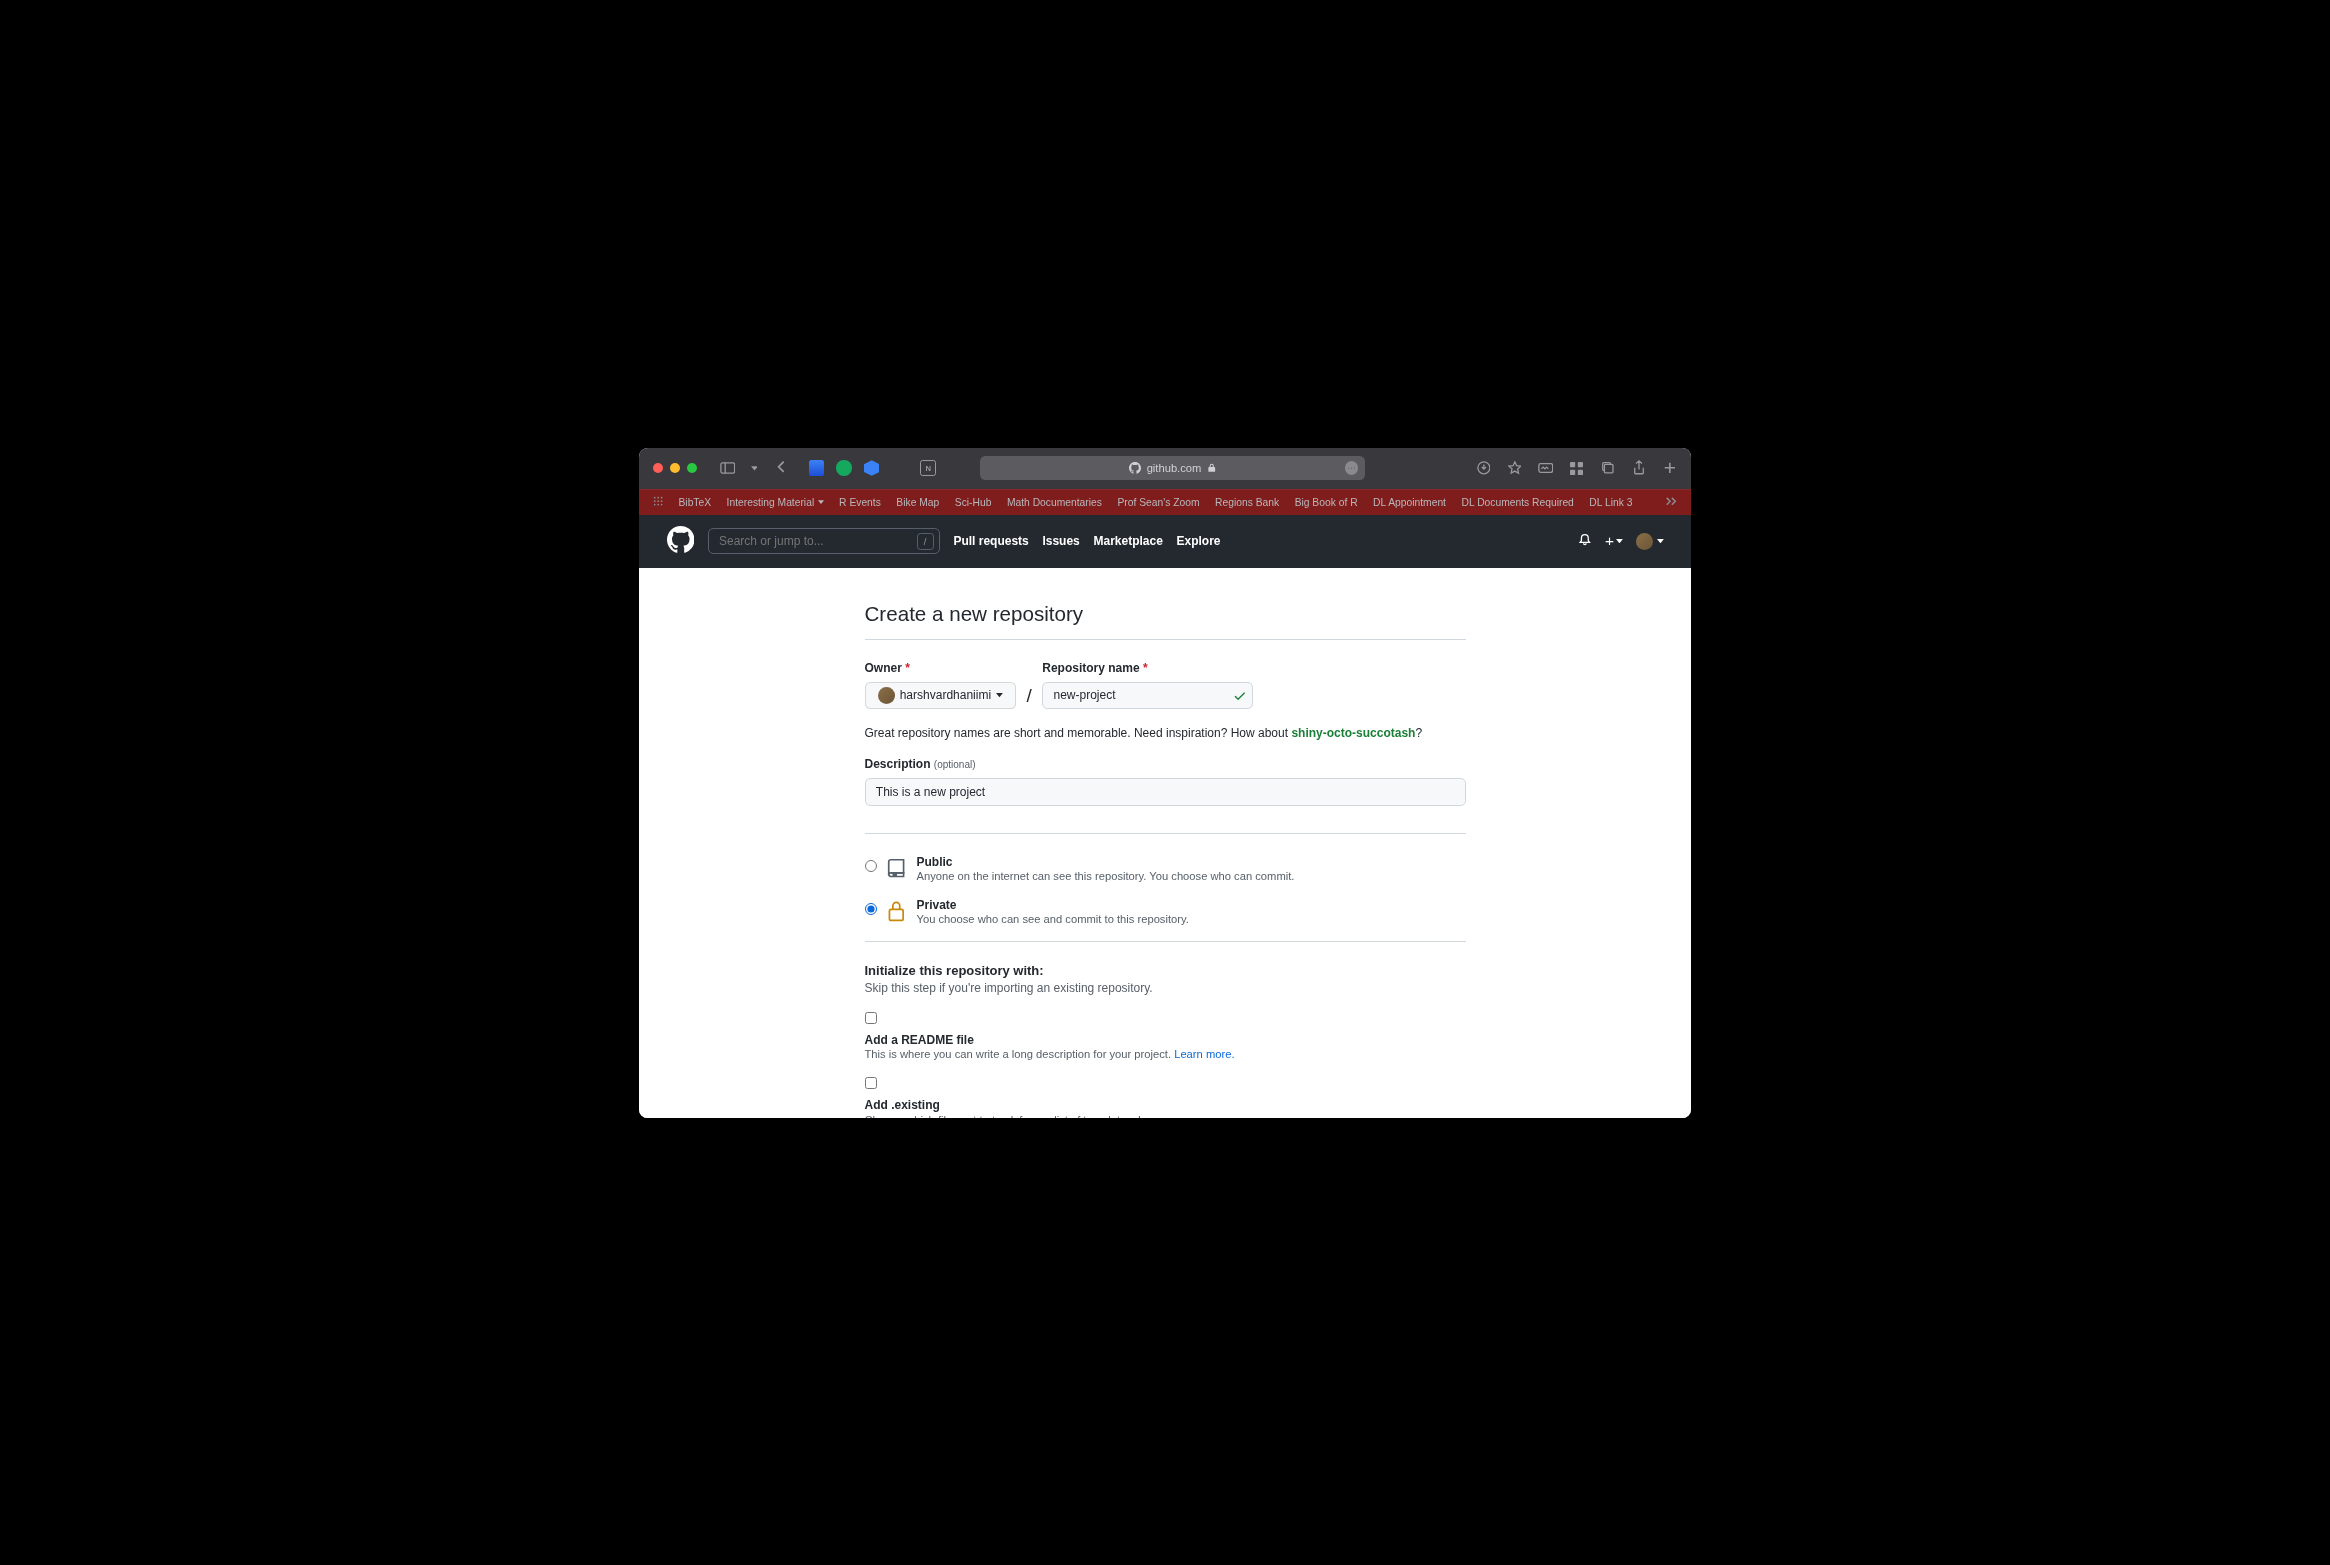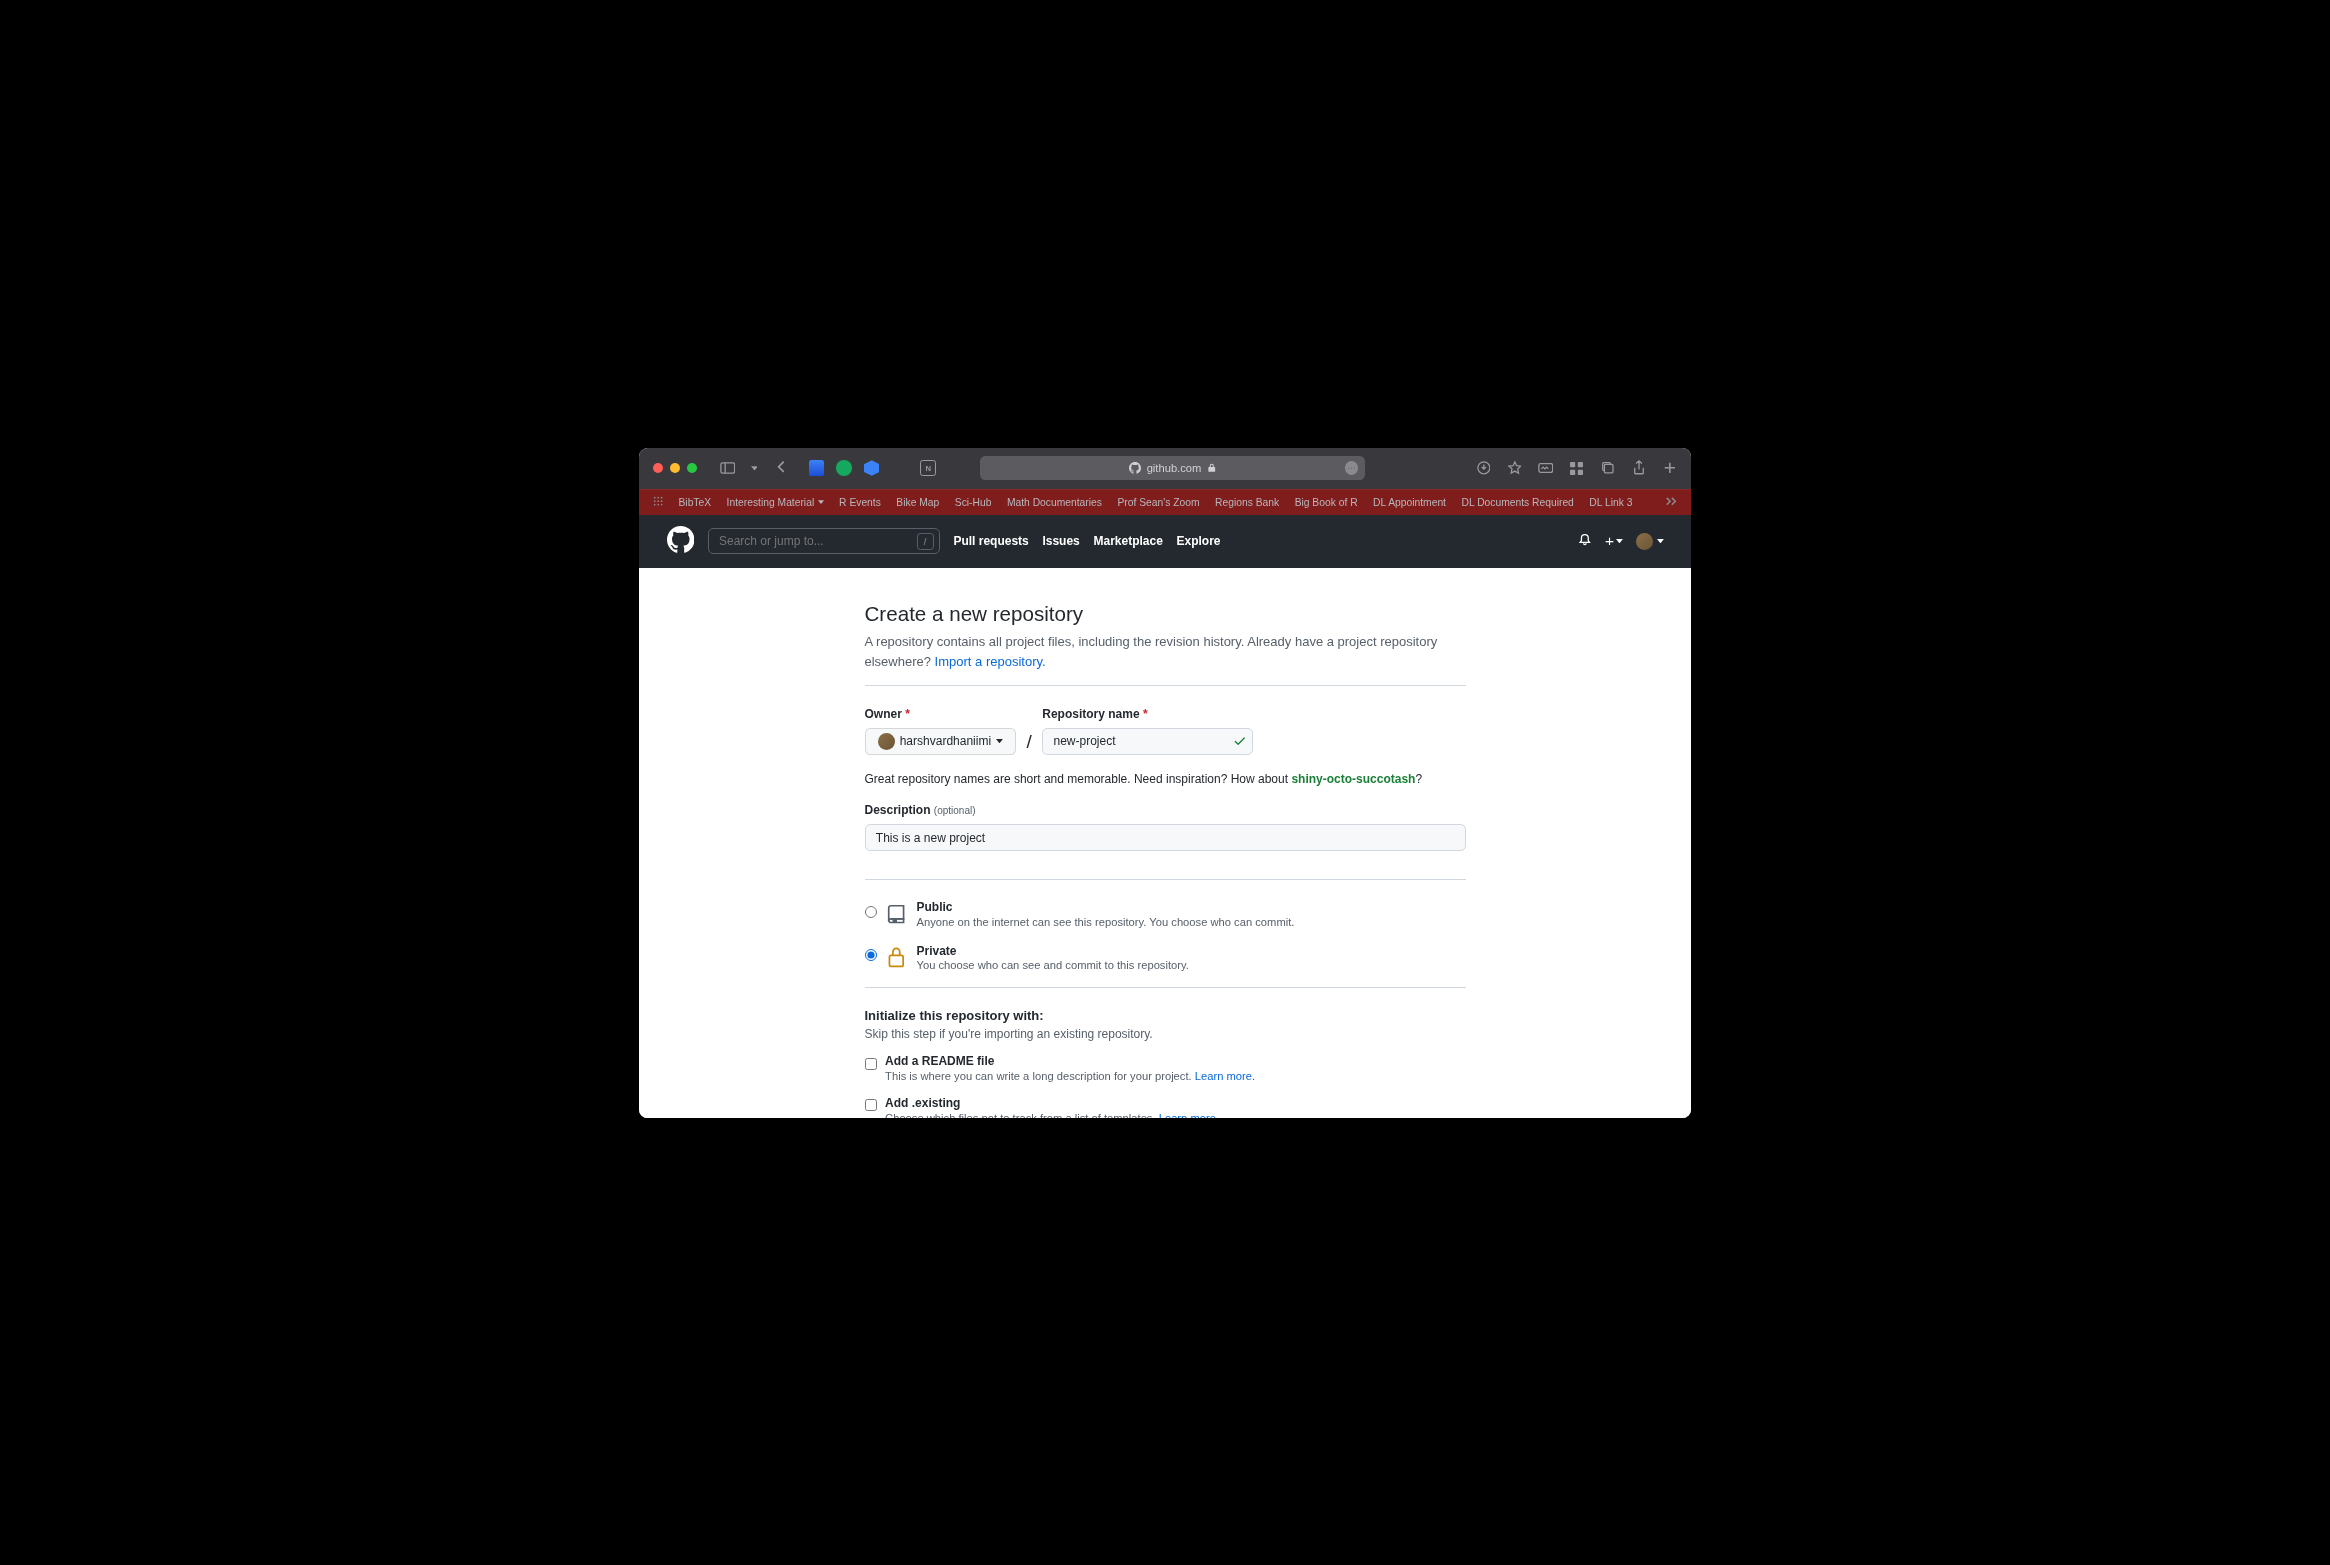--- a/index.html
+++ b/index.html
@@ -386,20 +386,21 @@
     .init-sub {
       font-size: 12px;
       color: #57606a;
       margin-bottom: 13.7px;
     }
     .check-option {
       display: flex;
       align-items: flex-start;
       gap: 8.6px;
       margin-bottom: 13.7px;
+      flex-direction: column;
     }
     .check-box {
       margin-top: 3.4px;
       width: 12px;
       height: 12px;
     }
     .check-text {
       flex: 1;
     }
     .check-title {
@@ -577,23 +578,20 @@
         <svg width="6.9" height="4.3" viewBox="0 0 8 5" fill="currentColor">
             <path d="M0 0l4 5 4-5z"></path>
           </svg>
       </div>
     </div>
   </div>
 
   <div class="content">
     <div class="container">
       <h1>Create a new repository</h1>
-      <p class="subtitle">
-        <span>A repository contains all project files, including the revision history. Already have a project repository elsewhere? </span><a href="#">Import a repository.</a>
-      </p>
       <hr>
 
       <div class="form-row">
         <div class="form-group">
           <label><span>Owner</span> <span class="required-star">*</span></label>
           <button class="owner-btn">
             <span class="owner-avatar"></span>
             <span>harshvardhaniimi</span>
             <svg width="6.9" height="4.3" viewBox="0 0 8 5" fill="currentColor">
                 <path d="M0 0l4 5 4-5z"></path>

